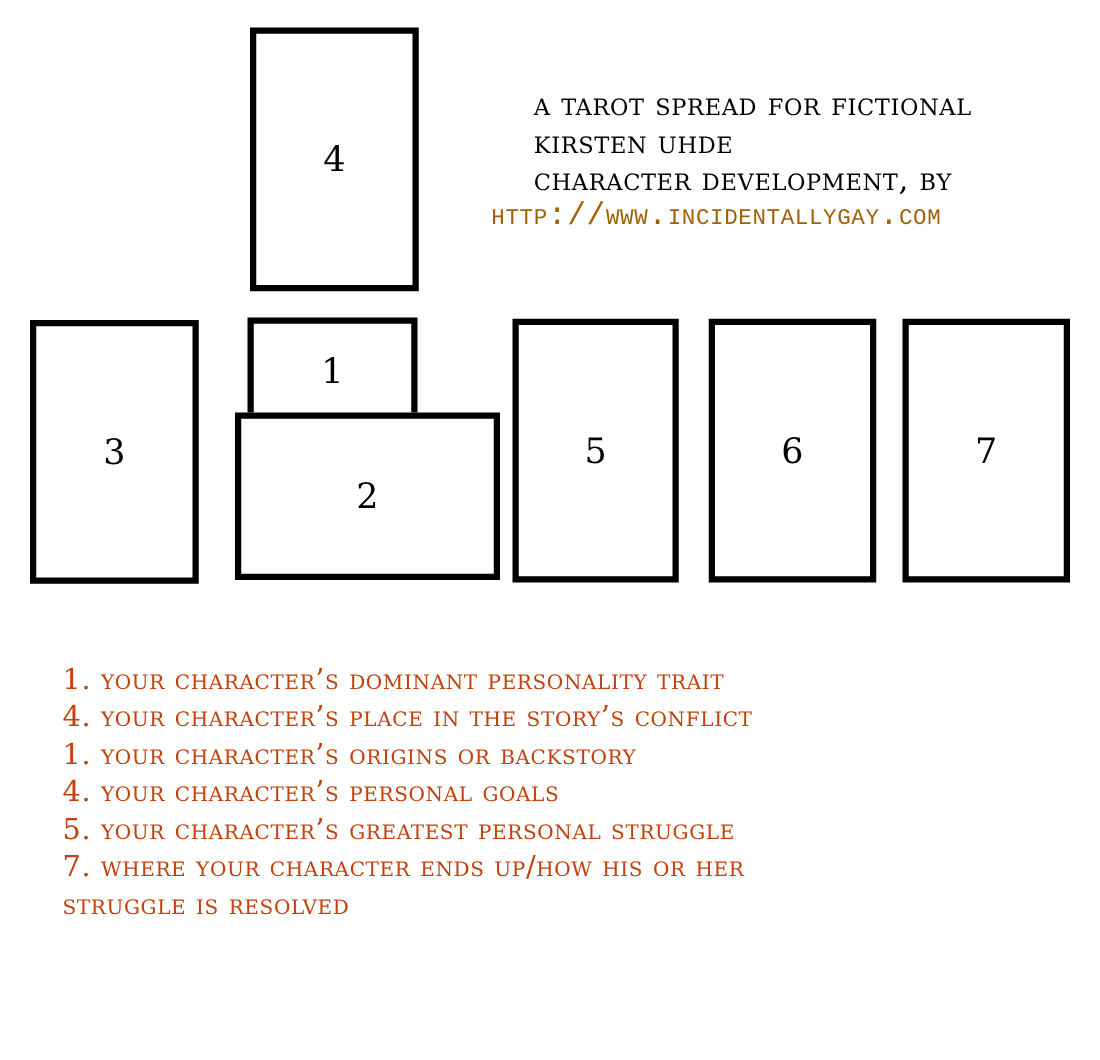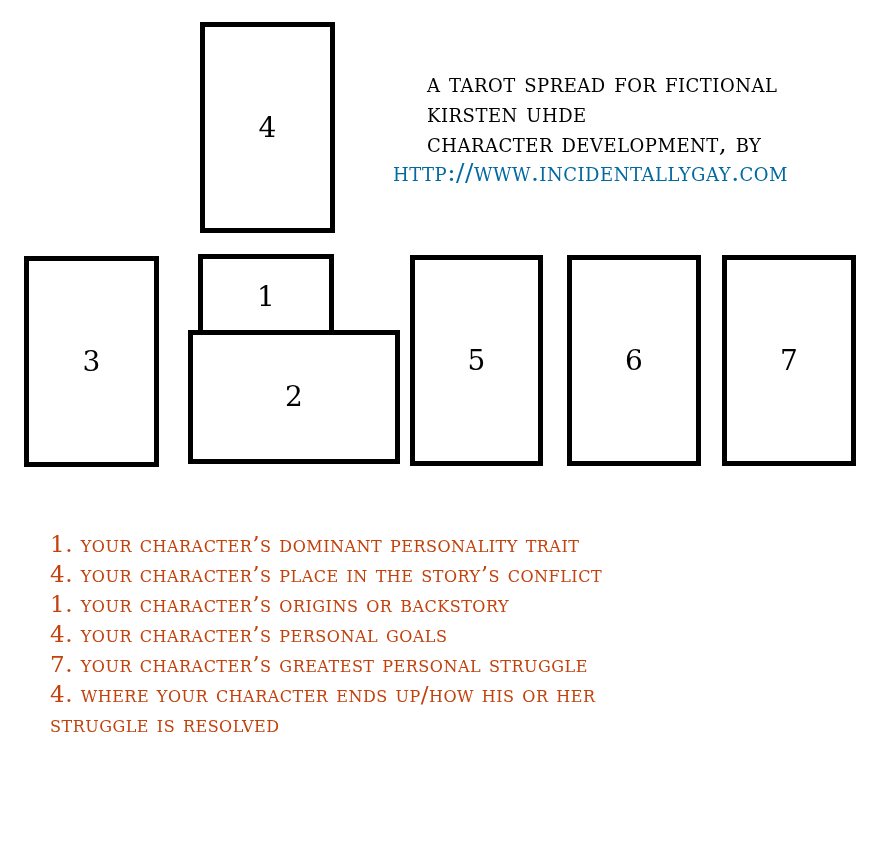--- a/index.html
+++ b/index.html
@@ -53,22 +53,23 @@
     margin-top: 31px;
   }
   .url {
     position: absolute;
     left: 393px;
     top: 158px;
     font-size: 25px;
     line-height: 30px;
     font-variant: small-caps;
     letter-spacing: 0.5px;
-    color: #0369a1;
+    color: #a16207;
     white-space: nowrap;
+    font-family: Liberation Mono, monospace;
   }
 
   
   .legend {
     position: absolute;
     left: 50px;
     top: 529px;
     width: 720px;
     font-size: 23px;
     line-height: 30px;
@@ -119,18 +120,18 @@
     <div>character development, by</div>
   </div>
 
   <div class="url">http://www.incidentallygay.com</div>
 
   <div class="legend">
     <div class="legend-line">1. your character’s dominant personality trait</div>
     <div class="legend-line">4. your character’s place in the story’s conflict</div>
     <div class="legend-line">1. your character’s origins or backstory</div>
     <div class="legend-line">4. your character’s personal goals</div>
-    <div class="legend-line">7. your character’s greatest personal struggle</div>
-    <div class="legend-line">4. where your character ends up/how his or her</div>
+    <div class="legend-line">5. your character’s greatest personal struggle</div>
+    <div class="legend-line">7. where your character ends up/how his or her</div>
     <div class="legend-line">struggle is resolved</div>
   </div>
 
 </div>
 
 </body></html>

